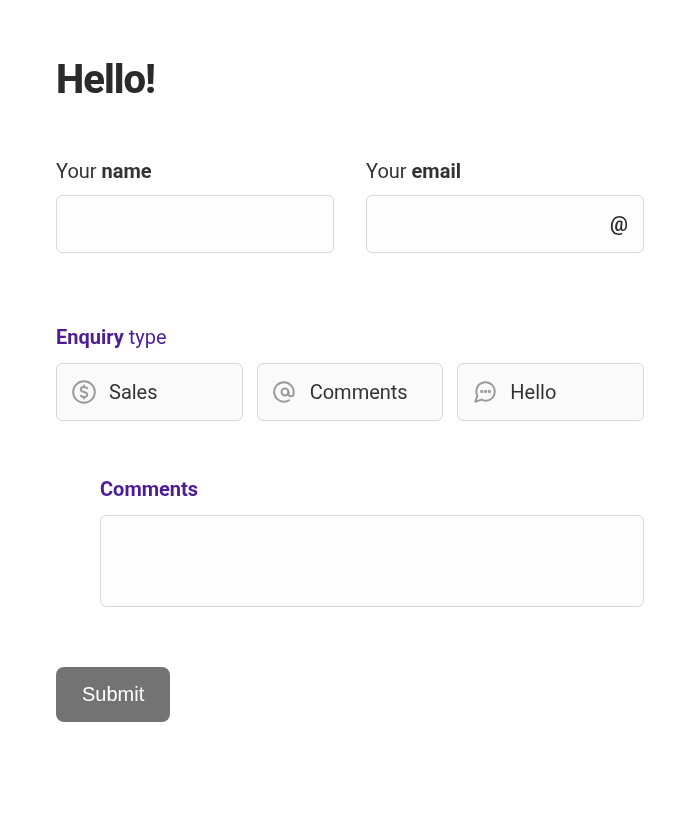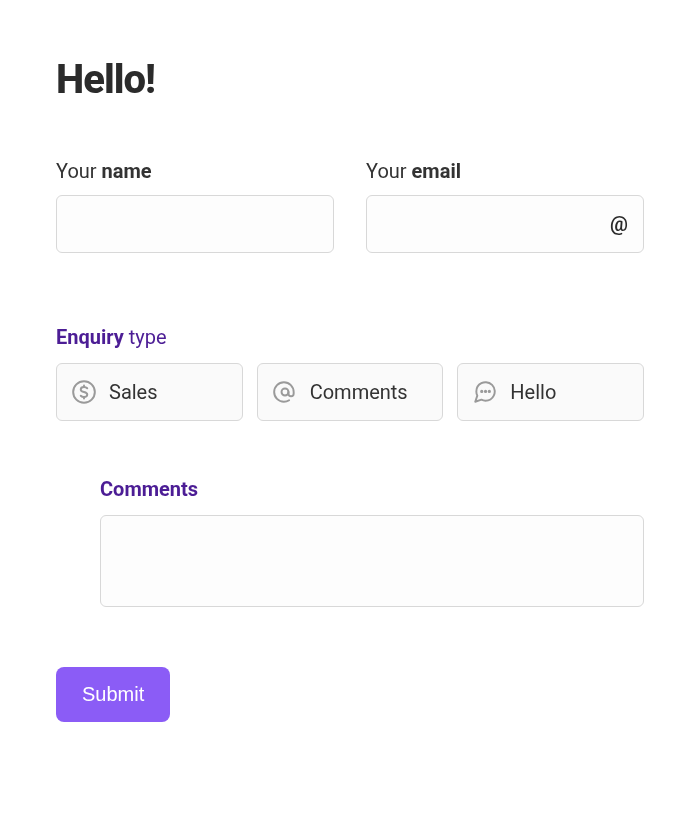--- a/index.html
+++ b/index.html
@@ -108,21 +108,21 @@
       border-radius: 6px;
       background: #fdfdfd;
       font-size: 18px;
       padding: 10px 14px;
       outline: none;
       resize: none;
       font-family: inherit;
       margin-bottom: 56px;
     }
     .submit-btn {
-      background: #8b5cf6;
+      background: #737373;
       color: #ffffff;
       border: none;
       border-radius: 8px;
       font-size: 20px;
       padding: 16px 26px;
       cursor: pointer;
       font-weight: 400;
     }
     .comments-section {
       margin-bottom: 0;

